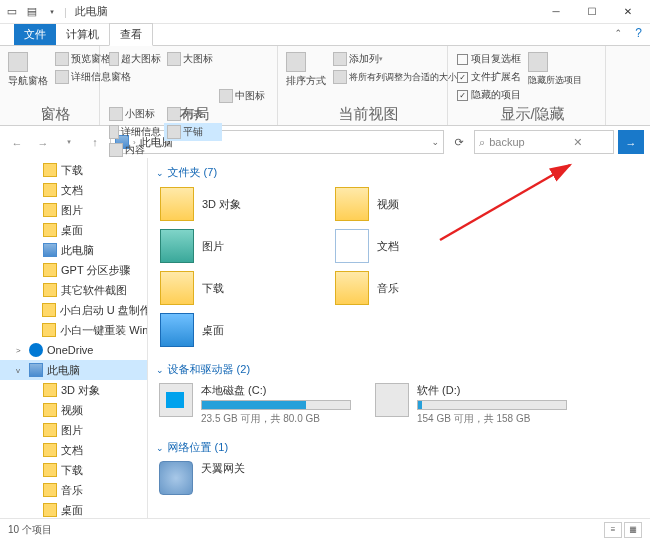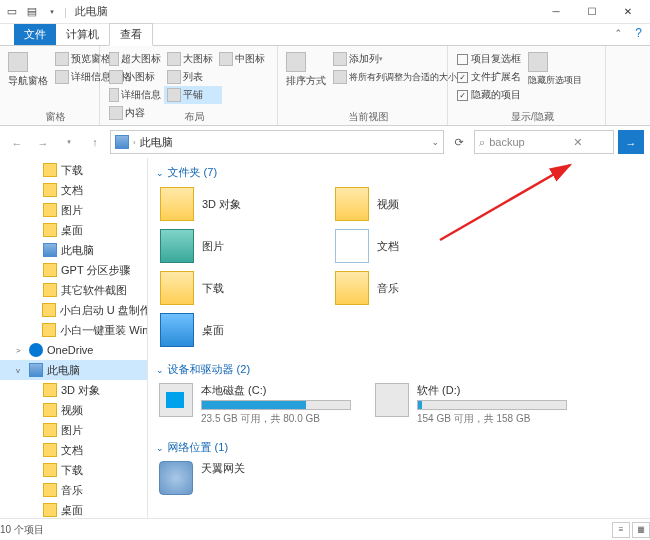--- a/index.html
+++ b/index.html
@@ -17,21 +17,21 @@
 .tabs { height: 22px; display: flex; align-items: flex-end; padding-left: 14px; gap: 0; border-bottom: 1px solid #d0d0d0; position: relative; }
 .tab { padding: 3px 10px; font-size: 11px; color: #333; cursor: pointer; }
 .tab.file { background: #1979ca; color: #fff; }
 .tab.active { border: 1px solid #d0d0d0; border-bottom: 1px solid #fff; background: #fff; position: relative; top: 1px; }
 .tabs .help { position: absolute; right: 8px; top: 2px; color: #1979ca; font-size: 12px; }
 .tabs .collapse { position: absolute; right: 28px; top: 4px; color: #555; font-size: 9px; }
 
 
 .ribbon { height: 80px; display: flex; border-bottom: 1px solid #d0d0d0; background: #fafafa; }
 .rgroup { border-right: 1px solid #e0e0e0; padding: 4px 6px 14px 6px; display: flex; flex-direction: column; position: relative; }
-.rgroup-label { position: absolute; bottom: 1px; left: 12px; right: 0; text-align: center; font-size: 10px; color: #666; }
+.rgroup-label { position: absolute; bottom: 1px; left: 12px; right: 0; text-align: center; font-size: 15px; color: #666; }
 .rrow { display: flex; align-items: center; gap: 2px; }
 .rbtn-lg { width: 44px; display: flex; flex-direction: column; align-items: flex-start; gap: 2px; padding: 2px; }
 .ricon { width: 20px; height: 20px; background: #ddd; border: 1px solid #bbb; }
 .ricon-sm { width: 14px; height: 14px; background: #ddd; border: 1px solid #bbb; margin-right: 2px; }
 .rtxt { font-size: 10px; color: #444; white-space: nowrap; }
 .ritem { display: flex; align-items: center; height: 18px; padding: 0 3px; }
 .chk { width: 11px; height: 11px; border: 1px solid #888; margin-right: 3px; display: inline-flex; align-items: center; justify-content: center; font-size: 8px; color: #333; }
 
 
 .navbar { height: 32px; display: flex; align-items: center; padding: 4px 6px; gap: 4px; }
@@ -85,21 +85,21 @@
 .dinfo { flex: 1; }
 .dname { font-size: 11px; margin-bottom: 2px; }
 .dbar { width: 150px; height: 10px; border: 1px solid #bbb; background: #e8e8e8; margin-bottom: 2px; }
 .dbar-fill { height: 100%; background: #26a0da; }
 .dspace { font-size: 10px; color: #777; }
 
 .net-item { display: flex; gap: 8px; padding: 3px; }
 .nicon { width: 34px; height: 34px; background: radial-gradient(#a8c8e8,#6898c8); border: 1px solid #5a88b8; border-radius: 4px; }
 
 
-.statusbar { height: 22px; border-top: 1px solid #e5e5e5; display: flex; align-items: center; padding: 0 0; font-size: 10px; color: #555; }
+.statusbar { height: 22px; border-top: 1px solid #e5e5e5; display: flex; align-items: center; padding: 0 8px; font-size: 10px; color: #555; }
 .statusbar .spacer { flex: 1; }
 .view-toggle { width: 18px; height: 16px; border: 1px solid #ccc; margin-left: 2px; display: flex; align-items: center; justify-content: center; font-size: 8px; }
 
 
 .arrow { position: absolute; top: 160px; left: 430px; pointer-events: none; }
 .arrow svg { overflow: visible; }
 
 
 .navtree::-webkit-scrollbar, .content::-webkit-scrollbar { width: 12px; }
 .navtree::-webkit-scrollbar-thumb, .content::-webkit-scrollbar-thumb { background: #ccc; }
@@ -153,21 +153,21 @@
   <div class="rgroup" style="width:178px;">
     <div style="display:flex;flex-wrap:wrap;height:62px;align-content:flex-start;">
       <div class="ritem" style="width:58px;">
           <span class="ricon-sm"></span>
           <span class="rtxt">超大图标</span>
         </div>
       <div class="ritem" style="width:52px;">
           <span class="ricon-sm"></span>
           <span class="rtxt">大图标</span>
         </div>
-      <div class="ritem" style="width:52px;">
+      <div class="ritem" style="width:52px;margin-top:37px;">
           <span class="ricon-sm"></span>
           <span class="rtxt">中图标</span>
         </div>
       <div class="ritem" style="width:58px;">
           <span class="ricon-sm"></span>
           <span class="rtxt">小图标</span>
         </div>
       <div class="ritem" style="width:52px;">
           <span class="ricon-sm"></span>
           <span class="rtxt">列表</span>

